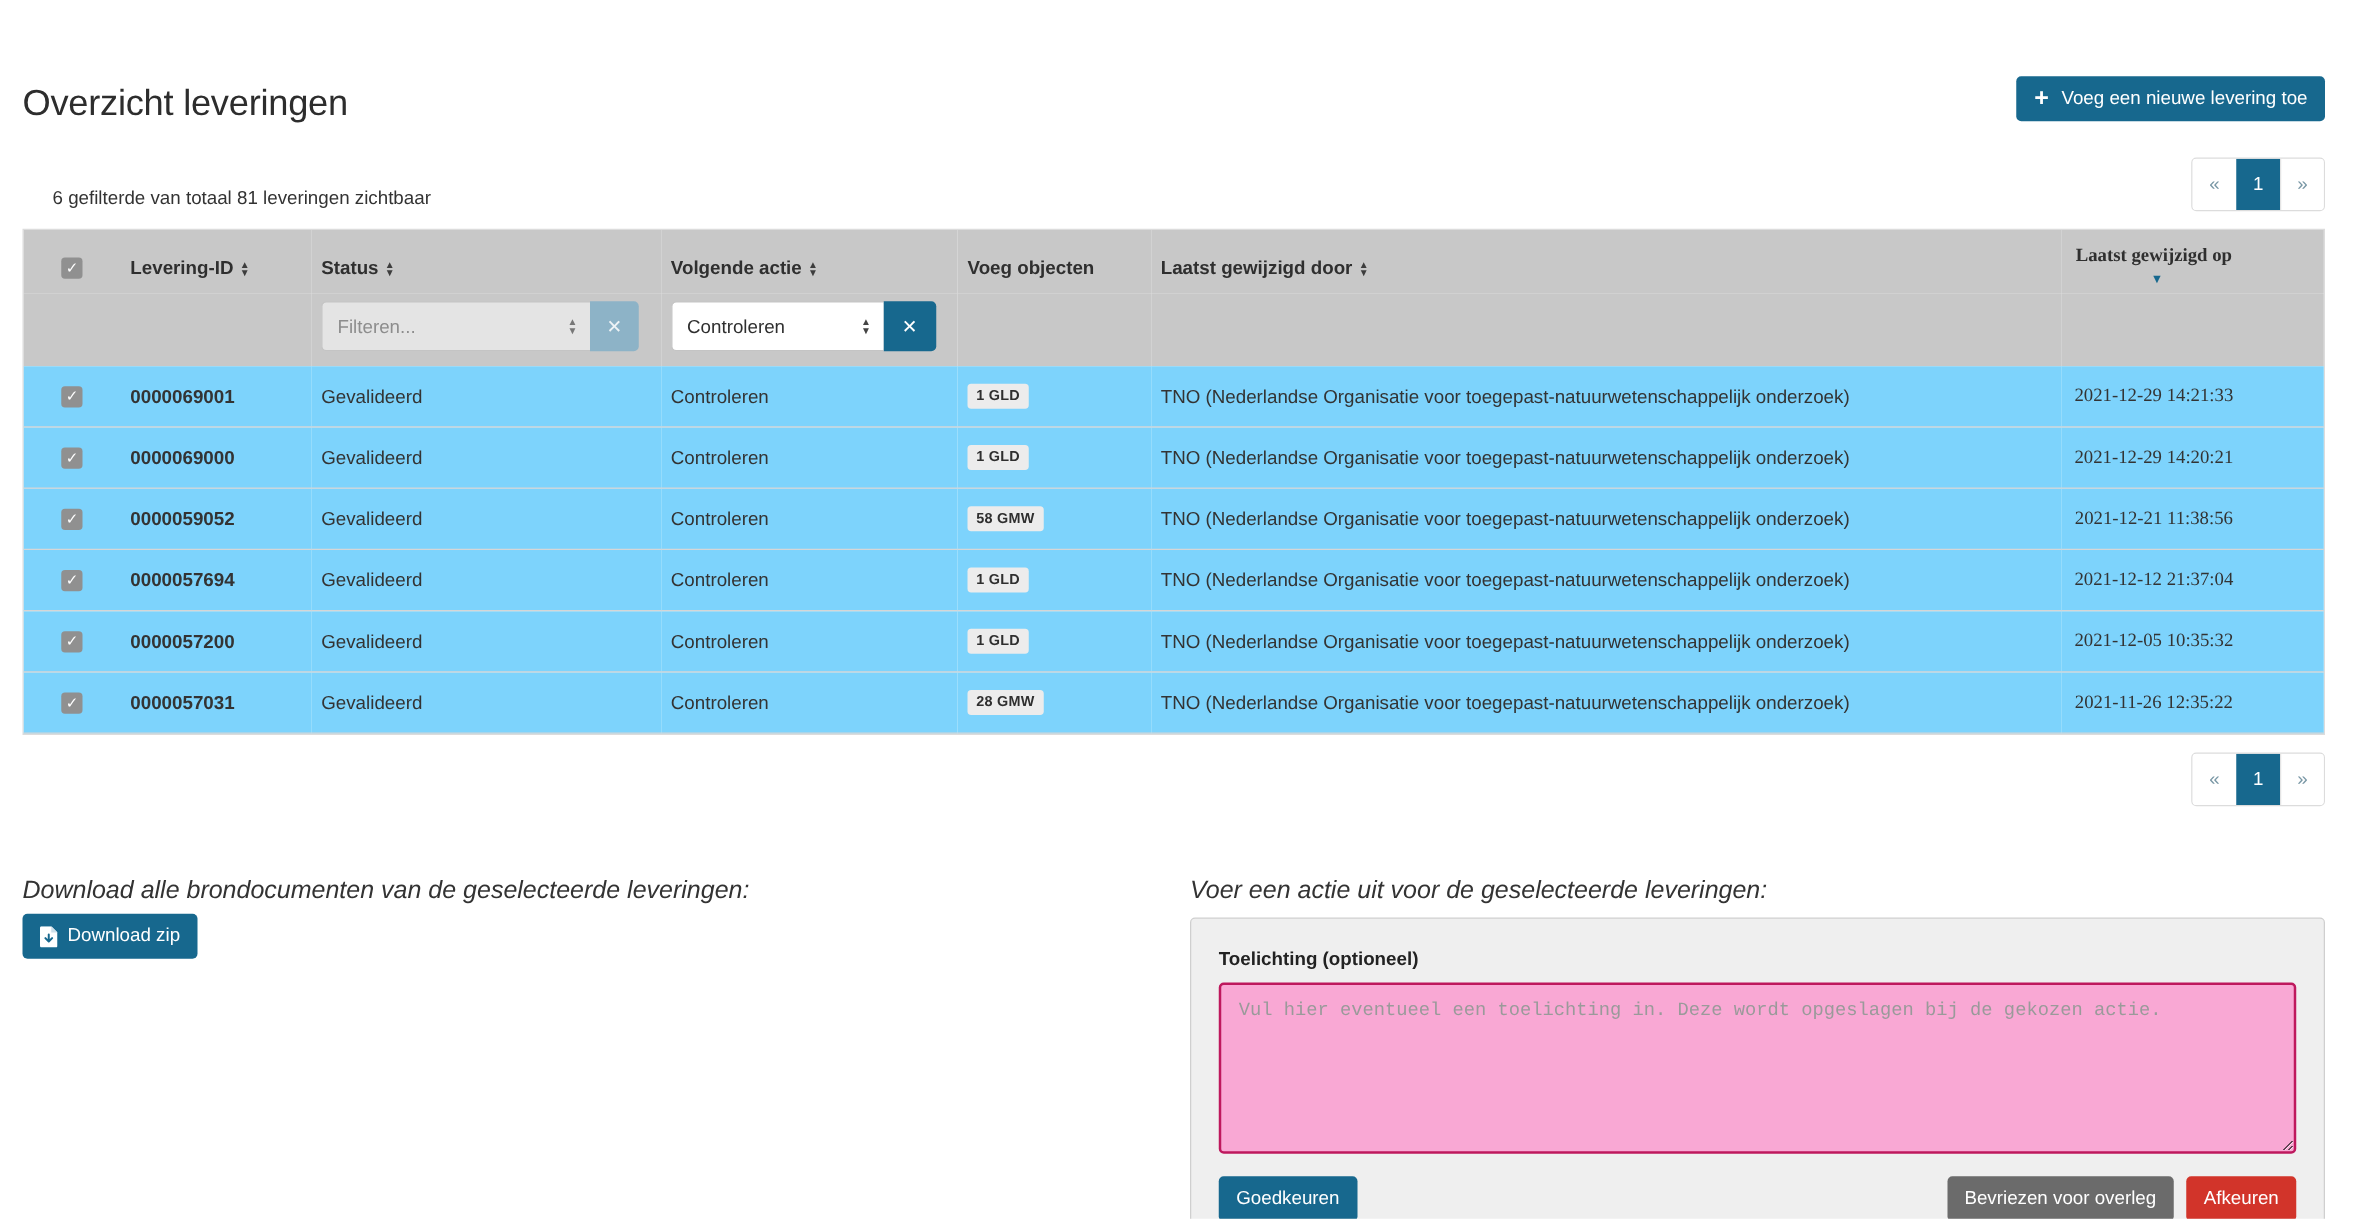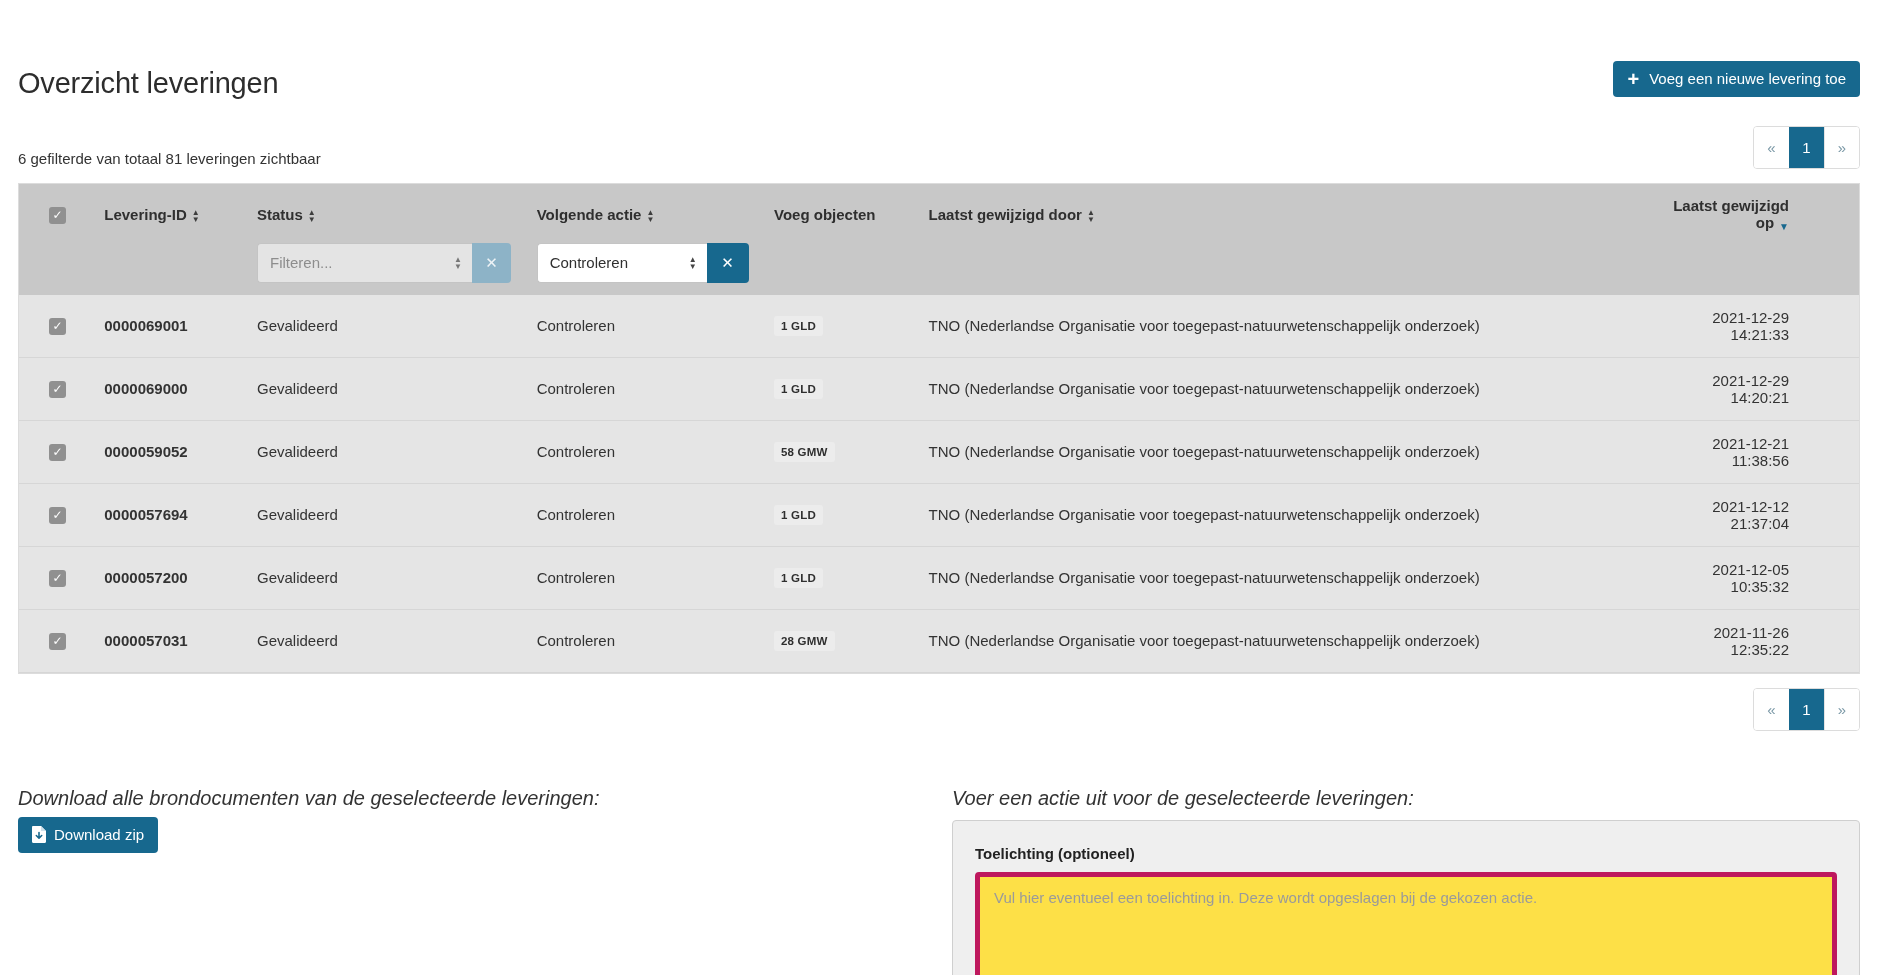--- a/index.html
+++ b/index.html
@@ -22,42 +22,42 @@
     display:inline-flex;align-items:center;gap:8px;border:none;border-radius:4px;
     font-family:inherit;font-size:15px;padding:9px 14px;cursor:pointer;line-height:1.2;
   }
   .btn-primary{background:var(--primary,#17688e);color:#fff;}
   .btn-gray{background:var(--secondary,#6b6b6b);color:#fff;}
   .btn-red{background:var(--danger,#d2342a);color:#fff;}
   .plus-glyph{font-size:20px;font-weight:700;line-height:14px;margin-right:2px;}
 
   
   .toolbar-row{display:flex;justify-content:space-between;align-items:flex-end;margin-top:26px;margin-bottom:14px;}
-  .summary{font-size:15px;color:#333;padding-bottom:2px;}
+  .summary{font-size:15px;color:#333;padding-bottom:2px;margin-left:24px;}
 
   .pagination{display:inline-flex;border:1px solid #dcdcdc;border-radius:4px;overflow:hidden;background:#fff;}
   .page-link{
     width:35px;height:41px;display:flex;align-items:center;justify-content:center;
     font-size:15px;color:#7a98a6;text-decoration:none;background:#fff;cursor:pointer;
   }
   .page-link + .page-link{border-left:1px solid #e4e4e4;}
   .page-link.active{background:var(--primary,#17688e);color:#fff;border-left:none;}
 
   
   .table-wrap{border:1px solid #dcdcdc;}
   table{width:100%;border-collapse:collapse;table-layout:fixed;}
   thead tr{background:var(--header-bg,#c8c8c8);}
   th{font-weight:700;text-align:left;font-size:15px;color:#2f2f2f;padding:11px 8px;}
   tr.head-row th{padding-top:13px;padding-bottom:4px;vertical-align:middle;}
   tr.filter-row th{padding-top:6px;padding-bottom:12px;}
   td{padding:14px 8px;font-size:15px;vertical-align:middle;}
-  tbody tr{background:#e5e5e5;border-bottom:1px solid var(--border,#d6d6d6);}
+  tbody tr{background:#7dd3fc;border-bottom:1px solid var(--border,#d6d6d6);}
   .col-check{text-align:center;}
   td.cell-id{font-weight:700;}
-  td.cell-op,th.col-op{text-align:right;padding-right:70px;}
+  td.cell-op,th.col-op{text-align:center;padding-right:70px;font-family:Liberation Serif, serif;}
 
   
   .checkbox{
     display:inline-block;width:17px;height:17px;border-radius:3px;background:#909090;
     color:#fff;font-size:12px;line-height:17px;text-align:center;cursor:pointer;vertical-align:middle;
   }
   .checkbox.checked::after{content:"\2713";font-weight:700;}
 
   
   .sort-both{display:inline-flex;flex-direction:column;align-items:center;margin-left:5px;vertical-align:middle;}
@@ -99,22 +99,22 @@
   .italic-heading{font-style:italic;font-size:20px;margin:0 0 7px 0;color:#333;}
   .download-col{width:46%;}
   .selected-count{margin:0 0 22px 0;font-size:15px;}
   .action-col{width:908px;}
   .action-panel{
     background:#efefef;border:1px solid #cfcfcf;border-radius:4px;
     margin-top:10px;padding:24px 22px 22px 22px;
   }
   .panel-label{display:block;font-weight:700;font-size:15px;margin-bottom:10px;color:#222;}
   textarea{
-    width:100%;height:137px;border:5px solid #be185d;border-radius:4px;background:#fde047;
-    font-family:Liberation Sans, sans-serif;font-size:15px;color:#333;padding:12px 14px;resize:vertical;
+    width:100%;height:137px;border:2px solid #be185d;border-radius:4px;background:#f9a8d4;
+    font-family:Liberation Mono, monospace;font-size:15px;color:#333;padding:12px 14px;resize:vertical;
   }
   textarea::placeholder{color:#9a9a9a;opacity:1;}
   .action-buttons{display:flex;align-items:center;margin-top:14px;gap:10px;}
   .action-buttons .spacer{flex:1;}
   .btn .dl-icon{display:inline-flex;}
 </style>
 </head>
 <body>
 
 <div class="page">

